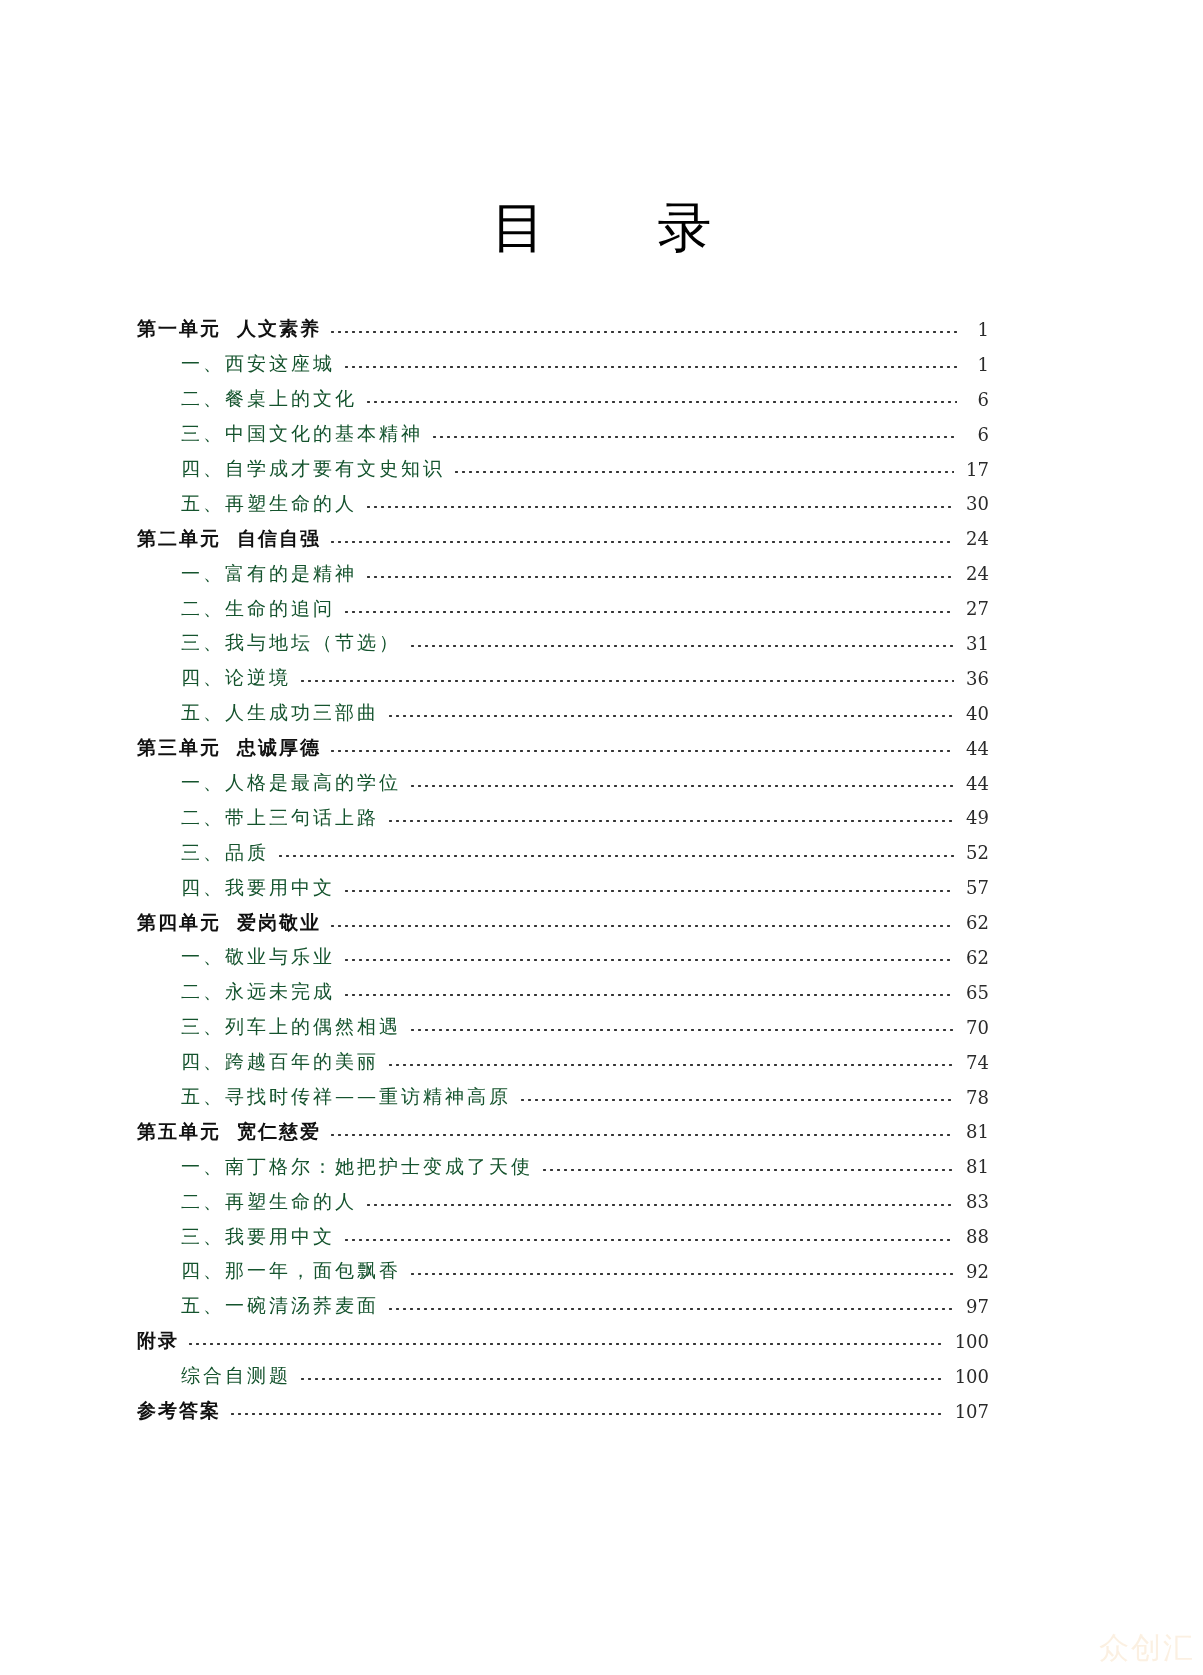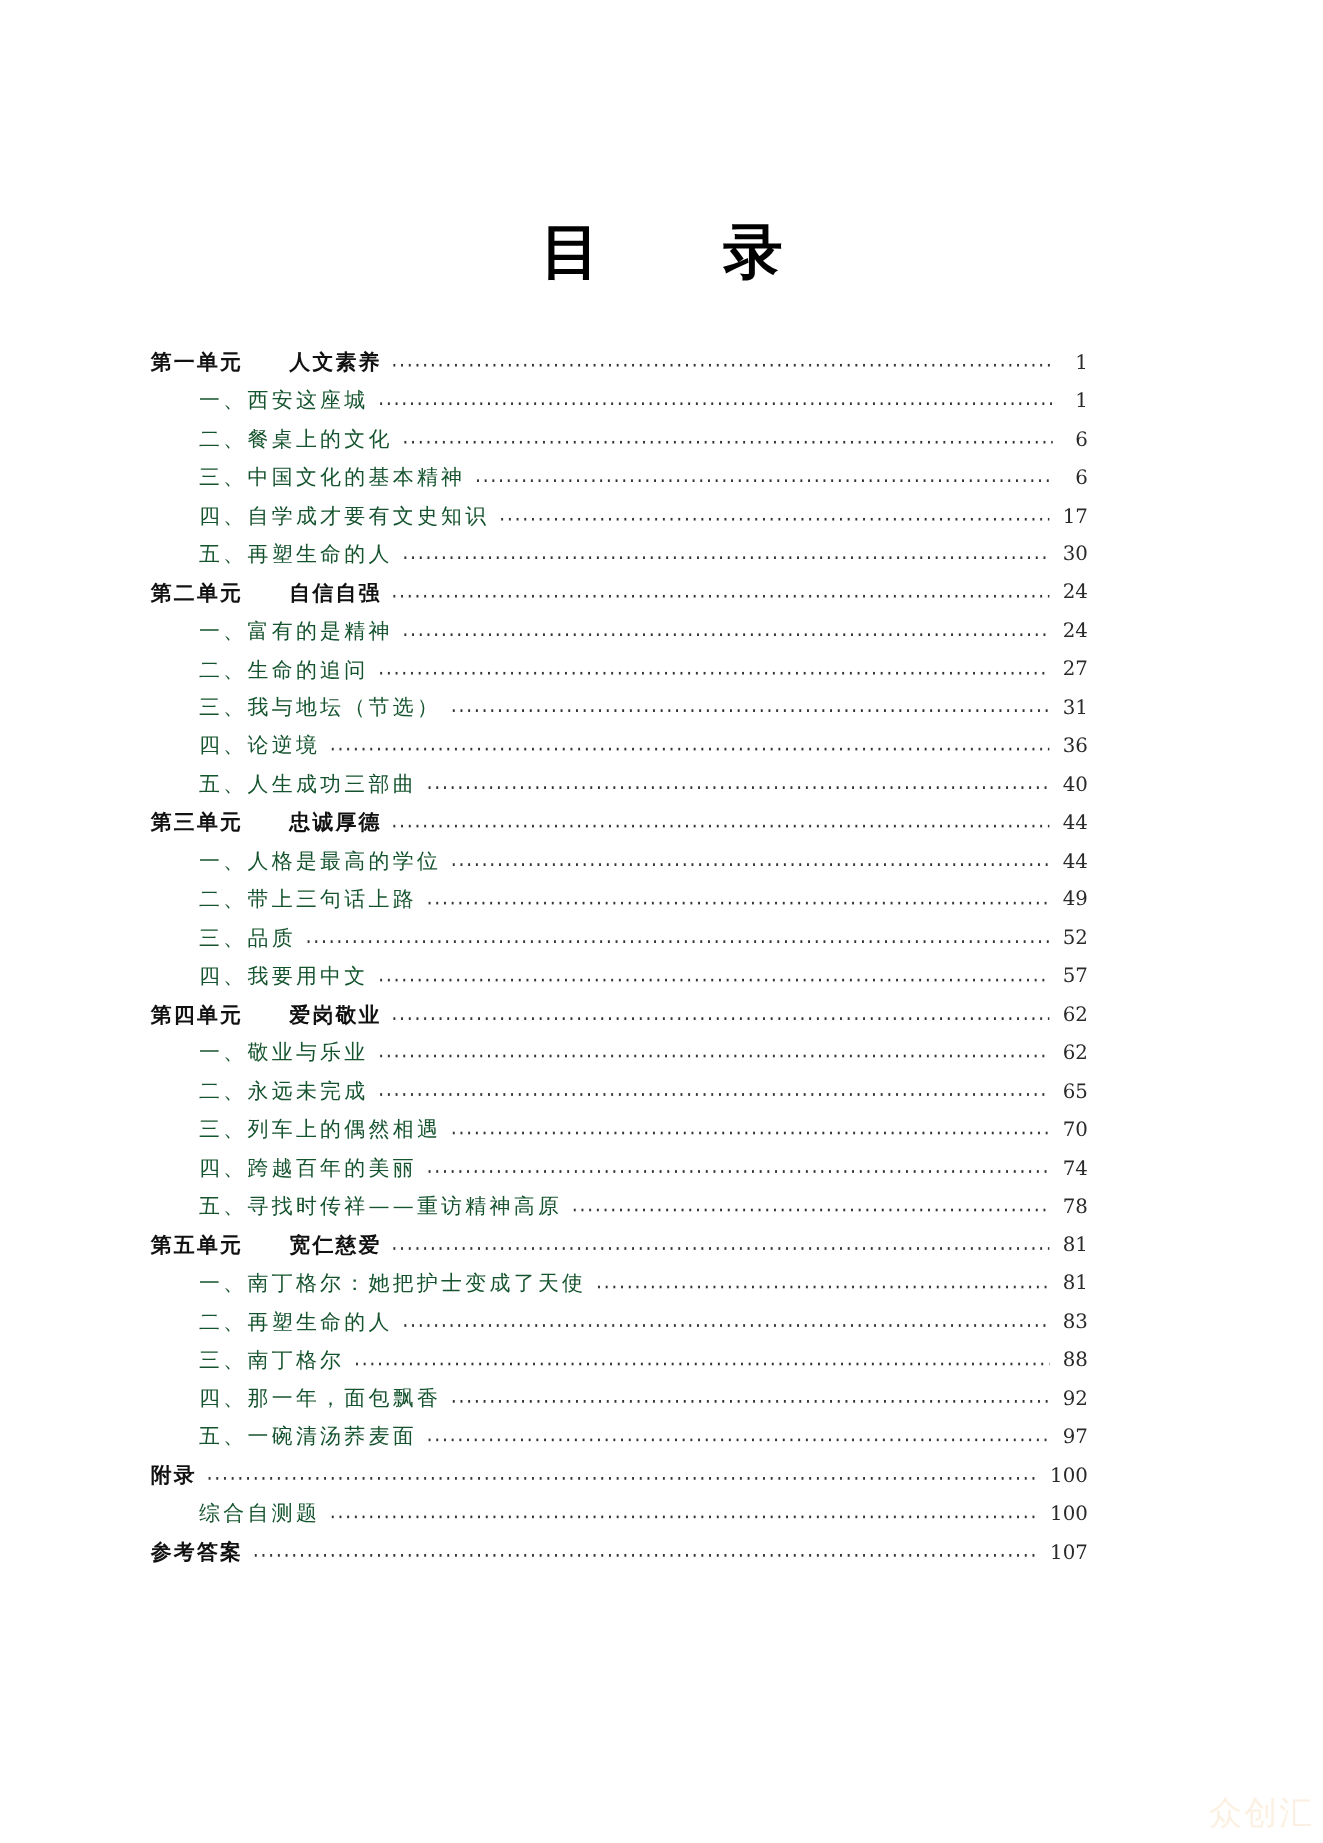--- a/index.html
+++ b/index.html
@@ -15,21 +15,21 @@
       font-family: "DejaVu Serif", "Liberation Serif", serif;
       color: #1a1a1a;
     }
     .title {
       position: absolute;
       top: 196px;
       left: 0;
       width: 1203px;
       text-align: center;
       font-family: "DejaVu Serif", serif;
-      font-weight: bold;
+      font-weight: normal;
       font-size: 54px;
       line-height: 64px;
       color: #000;
     }
     .title span {
       display: inline-block;
     }
     .title .gap {
       width: 112px;
     }
@@ -57,21 +57,21 @@
       color: #111;
     }
     .row.sub .label {
       letter-spacing: 3px;
       color: #14532d;
     }
     .label {
       flex: 0 0 auto;
     }
     .label .unit-no {
-      margin-right: 42px;
+      margin-right: 16px;
     }
     .leader {
       flex: 1 1 auto;
       height: 4px;
       margin: 0 12px 0 8px;
       background-image: radial-gradient(circle, #333 1.1px, transparent 1.3px);
       background-size: 7px 4px;
       background-repeat: repeat-x;
       background-position: left center;
       align-self: center;
@@ -238,21 +238,21 @@
     <span class="label">一、南丁格尔：她把护士变成了天使</span>
     <span class="leader"></span>
     <span class="page">81</span>
   </div>
   <div class="row sub">
     <span class="label">二、再塑生命的人</span>
     <span class="leader"></span>
     <span class="page">83</span>
   </div>
   <div class="row sub">
-    <span class="label">三、南丁格尔</span>
+    <span class="label">三、我要用中文</span>
     <span class="leader"></span>
     <span class="page">88</span>
   </div>
   <div class="row sub">
     <span class="label">四、那一年，面包飘香</span>
     <span class="leader"></span>
     <span class="page">92</span>
   </div>
   <div class="row sub">
     <span class="label">五、一碗清汤荞麦面</span>

